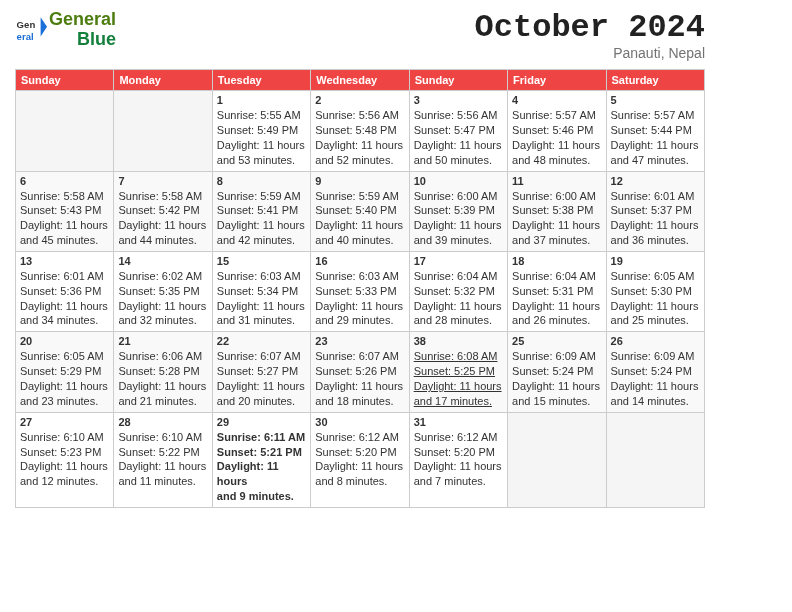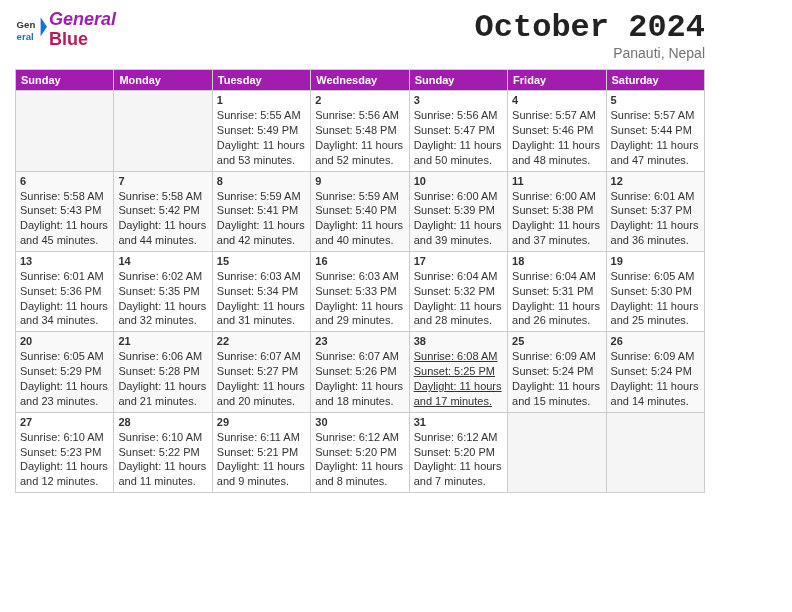--- a/index.html
+++ b/index.html
@@ -25,25 +25,25 @@
     .logo {
       display: flex;
       align-items: center;
     }
     .logo-text {
       font-size: 18px;
       font-weight: bold;
       line-height: 1.1;
     }
     .logo-text .general {
-      color: #a21caf;
-      font-style: italic;
+      color: #4d7c0f;
     }
     .logo-text .blue {
-      color: #be185d;
+      color: #15803d;
+      text-align: right;
     }
     .logo-icon {
       width: 32px;
       height: 32px;
       margin-right: 2px;
     }
     .title-area {
       text-align: right;
     }
     .month-title {
@@ -56,21 +56,21 @@
     .location {
       font-size: 14px;
       color: #737373;
     }
     .calendar {
       width: 100%;
       border-collapse: collapse;
       table-layout: fixed;
     }
     .calendar th {
-      background-color: #a21caf;
+      background-color: #ef4444;
       color: #fff;
       font-size: 11px;
       font-weight: bold;
       padding: 4px 5px;
       text-align: left;
       border: 1px solid #ccc;
     }
     .calendar td {
       vertical-align: top;
       border: 1px solid #ccc;
@@ -337,21 +337,21 @@
           </td>
           <td>
             <span class="day-num">28</span>
             <div class="day-info" style="white-space: pre-line;">Sunrise: 6:10 AM
 Sunset: 5:22 PM
 Daylight: 11 hours
 and 11 minutes.</div>
           </td>
           <td>
             <span class="day-num">29</span>
-            <div class="day-info" style="white-space: pre-line;">Sunrise: 6:11 AM
+            <div class="day-info" style="white-space: pre-line; font-weight: bold;">Sunrise: 6:11 AM
 Sunset: 5:21 PM
 Daylight: 11 hours
 and 9 minutes.</div>
           </td>
           <td>
             <span class="day-num">30</span>
             <div class="day-info" style="white-space: pre-line;">Sunrise: 6:12 AM
 Sunset: 5:20 PM
 Daylight: 11 hours
 and 8 minutes.</div>

